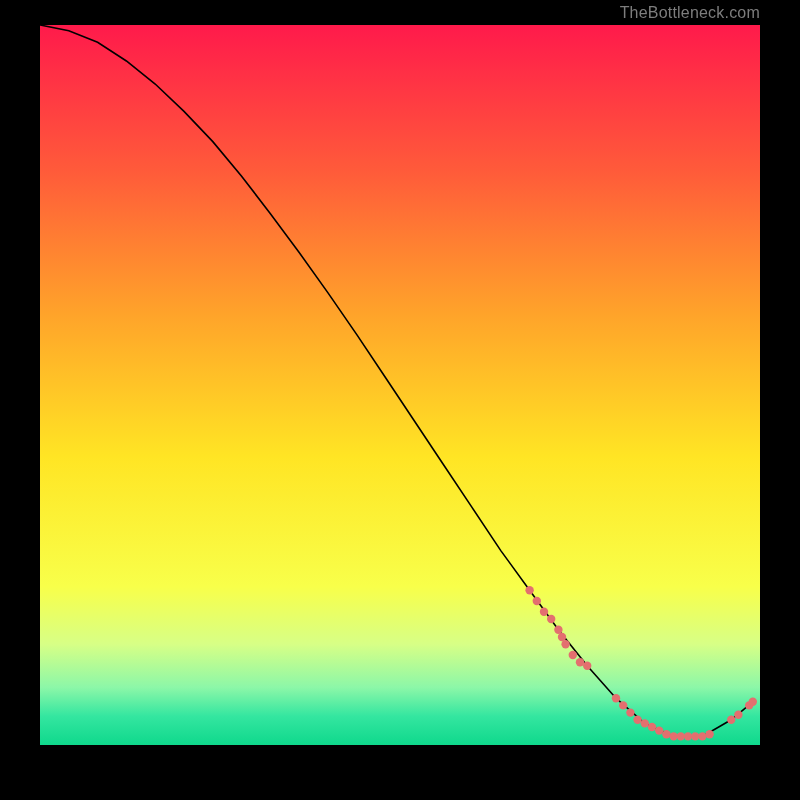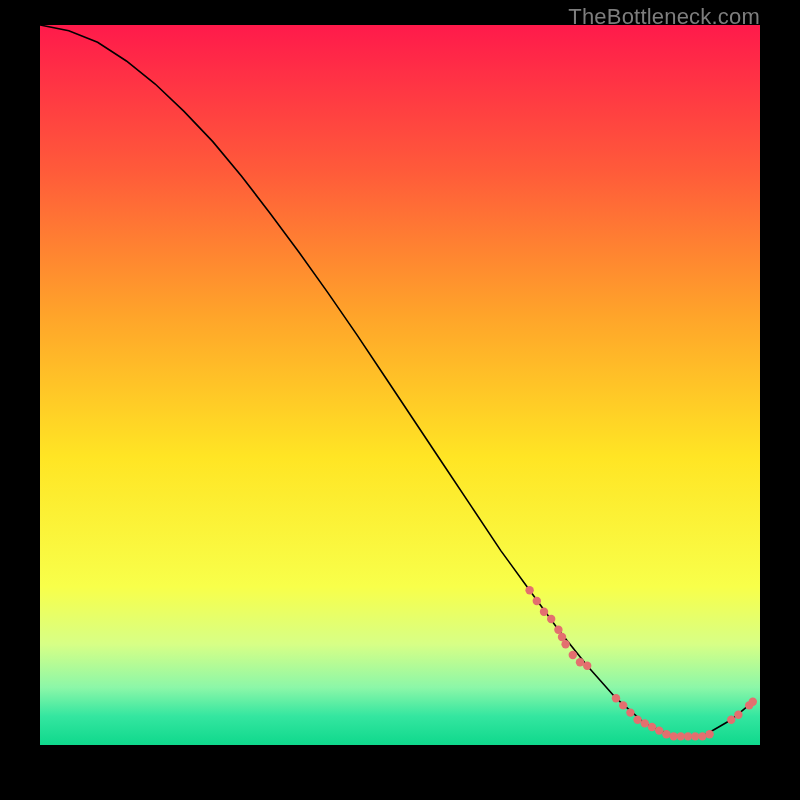--- a/index.html
+++ b/index.html
@@ -22,21 +22,21 @@
     left: 40px;
     top: 25px;
     width: 720px;
     height: 720px;
   }
   .watermark {
     position: absolute;
     top: 4px;
     right: 40px;
     color: #7d7d7d;
-    font-size: 22px;
+    font-size: 16px;
     font-weight: 500;
     letter-spacing: 0.2px;
     user-select: none;
   }
   svg { display: block; }
 </style>
 </head>
 <body>
 
 <div class="stage">

